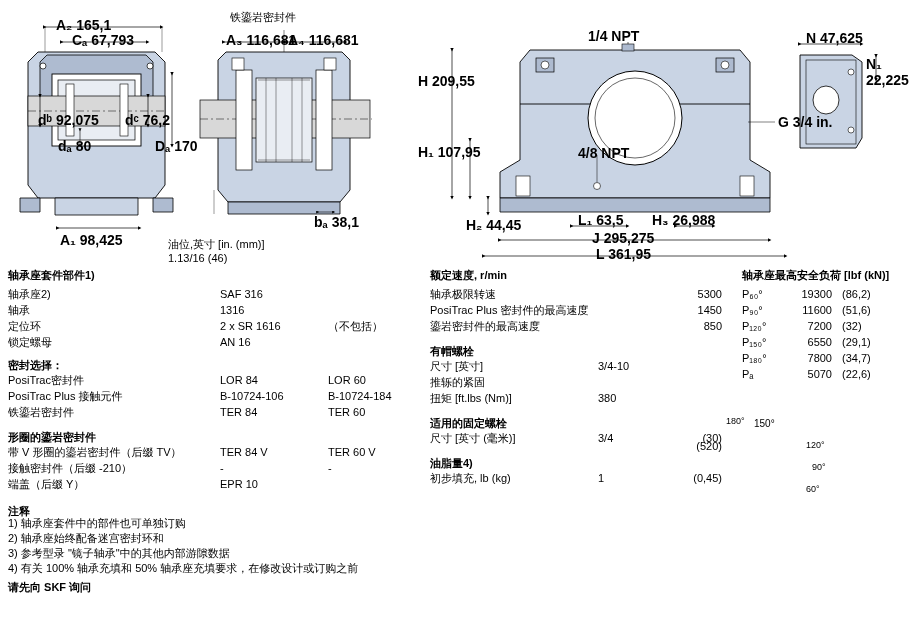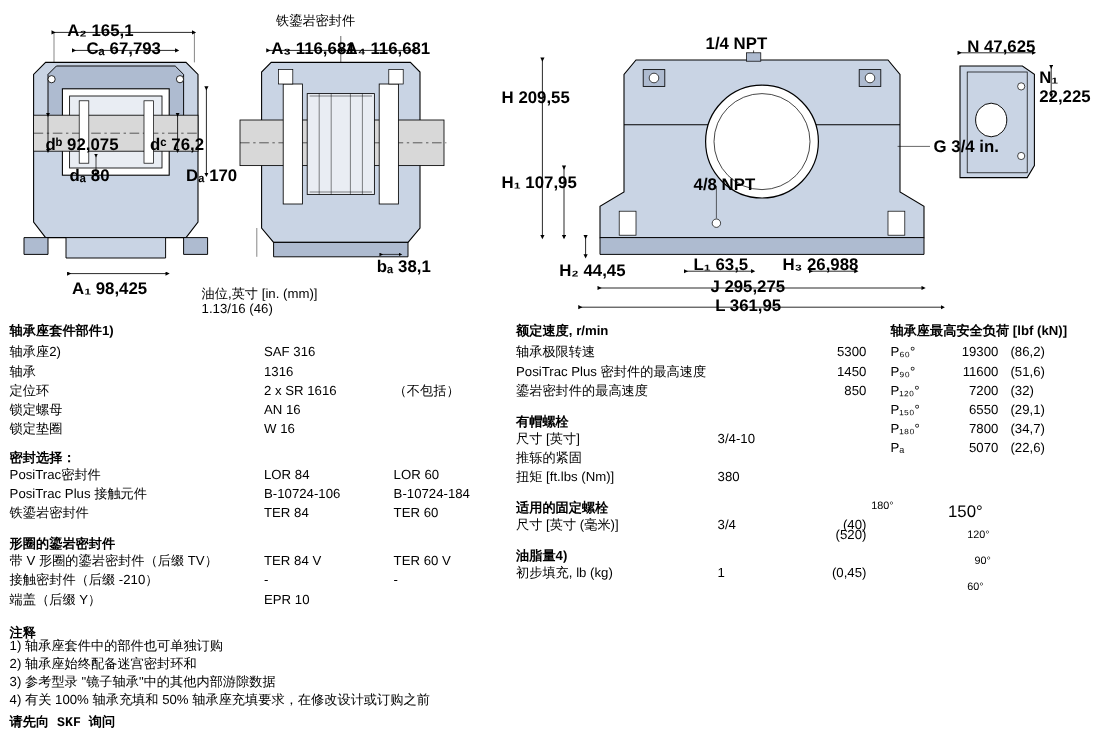--- a/index.html
+++ b/index.html
@@ -18,21 +18,21 @@
   #drawings { position:absolute; left:0; top:0; width:914px; height:270px; }
   #tables { position:absolute; left:0; top:268px; width:914px; height:354px; }
 
   .col { position:absolute; }
   .hdr { font-weight:bold; }
   .row { position:relative; height:16px; line-height:16px; white-space:nowrap; }
   .lbl { position:absolute; left:0; }
   .v1 { position:absolute; }
   .v2 { position:absolute; }
   .note { font-size:11px; line-height:15px; }
-  .bold { font-weight:bold;font-family:Liberation Mono, monospace; }
+  .bold { font-weight:bold; }
 </style>
 </head>
 <body>
 
 <div id="drawings">
 
 <svg width="914" height="270" viewBox="0 0 914 270">
   <defs>
     <marker id="arr" markerWidth="8" markerHeight="8" refX="4" refY="3" orient="auto">
       <path d="M0,0 L6,3 L0,6 z" fill="#000"></path>
@@ -220,25 +220,20 @@
     <div class="row">
       <span class="lbl">定位环</span>
       <span class="v1" style="left:212px;">2 x SR 1616</span>
       <span class="v2" style="left:320px;">（不包括）</span>
     </div>
     <div class="row">
       <span class="lbl">锁定螺母</span>
       <span class="v1" style="left:212px;">AN 16</span>
       <span class="v2" style="left:320px;"></span>
     </div>
-    <div class="row">
-      <span class="lbl">锁定垫圈</span>
-      <span class="v1" style="left:212px;">W 16</span>
-      <span class="v2" style="left:320px;"></span>
-    </div>
 
     <div class="hdr" style="height:22px;padding-top:8px;">密封选择：</div>
 
     <div class="row">
       <span class="lbl">PosiTrac密封件</span>
       <span class="v1" style="left:212px;">LOR 84</span>
       <span class="v2" style="left:320px;">LOR 60</span>
     </div>
     <div class="row">
       <span class="lbl">PosiTrac Plus 接触元件</span>
@@ -307,21 +302,21 @@
     <div class="row">
       <span class="lbl">扭矩 [ft.lbs (Nm)]</span>
       <span class="v1" style="left:168px;">380</span>
       <span class="v2" style="left:248px;text-align:right;width:44px;margin-top:48px;">(520)</span>
     </div>
 
     <div class="hdr" style="height:24px;padding-top:10px;">适用的固定螺栓</div>
     <div class="row">
       <span class="lbl">尺寸 [英寸 (毫米)]</span>
       <span class="v1" style="left:168px;">3/4</span>
-      <span class="v2" style="left:248px;text-align:right;width:44px;">(40)</span>
+      <span class="v2" style="left:248px;text-align:right;width:44px;">(30)</span>
     </div>
 
     <div class="hdr" style="height:24px;padding-top:10px;">油脂量4)</div>
     <div class="row">
       <span class="lbl">初步填充, lb (kg)</span>
       <span class="v1" style="left:168px;">1</span>
       <span class="v2" style="left:248px;text-align:right;width:44px;">(0,45)</span>
     </div>
   </div>
 
@@ -353,17 +348,17 @@
       <span class="v2" style="left:100px;">(34,7)</span>
     </div>
     <div class="row">
       <span class="lbl">Pₐ</span>
       <span class="v1" style="left:44px;width:46px;text-align:right;">5070</span>
       <span class="v2" style="left:100px;">(22,6)</span>
     </div>
   </div>
 
   <div style="position:absolute;left:726px;top:148px;font-size:9px;">180°</div>
-  <div style="position:absolute;left:790px;top:150px;font-size:14px;">150°</div>
+  <div style="position:absolute;left:754px;top:150px;font-size:10px;">150°</div>
   <div style="position:absolute;left:806px;top:172px;font-size:9px;">120°</div>
   <div style="position:absolute;left:812px;top:194px;font-size:9px;">90°</div>
   <div style="position:absolute;left:806px;top:216px;font-size:9px;">60°</div>
 </div>
 
 </body></html>

